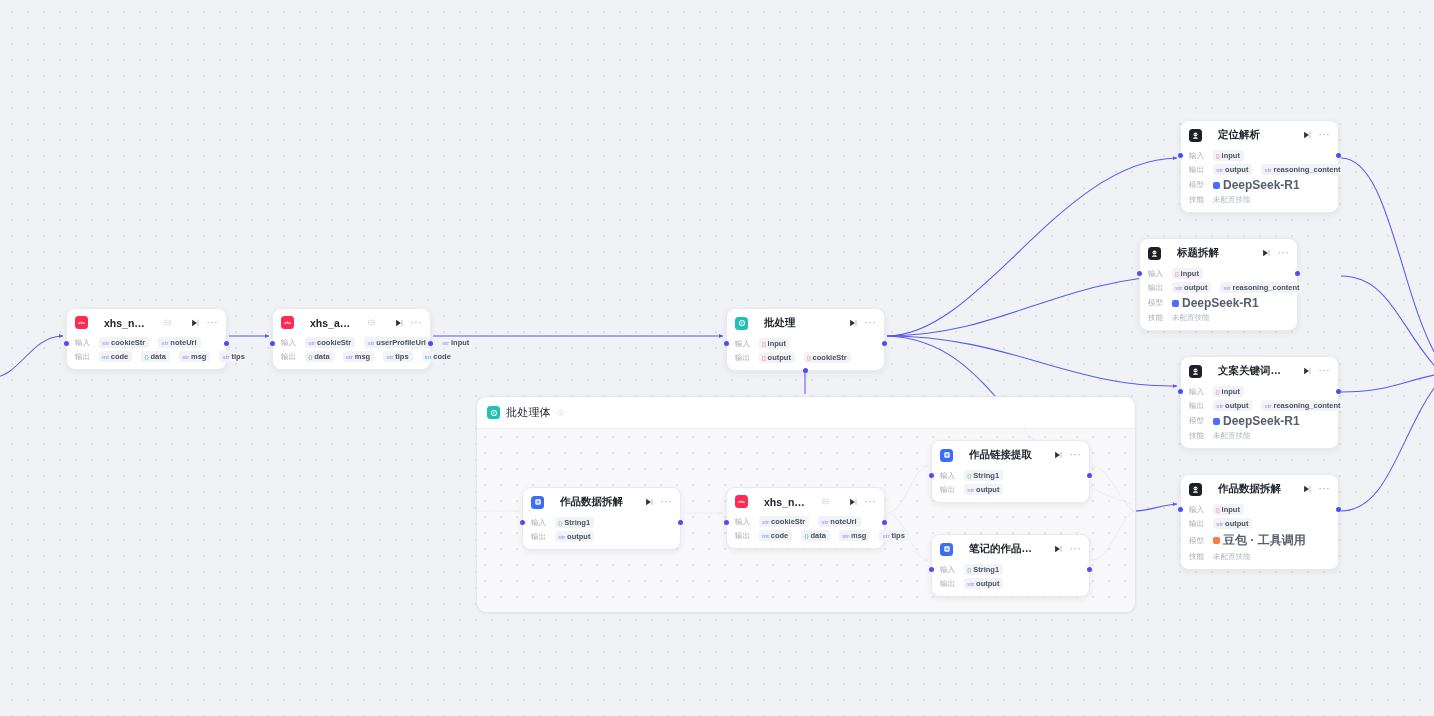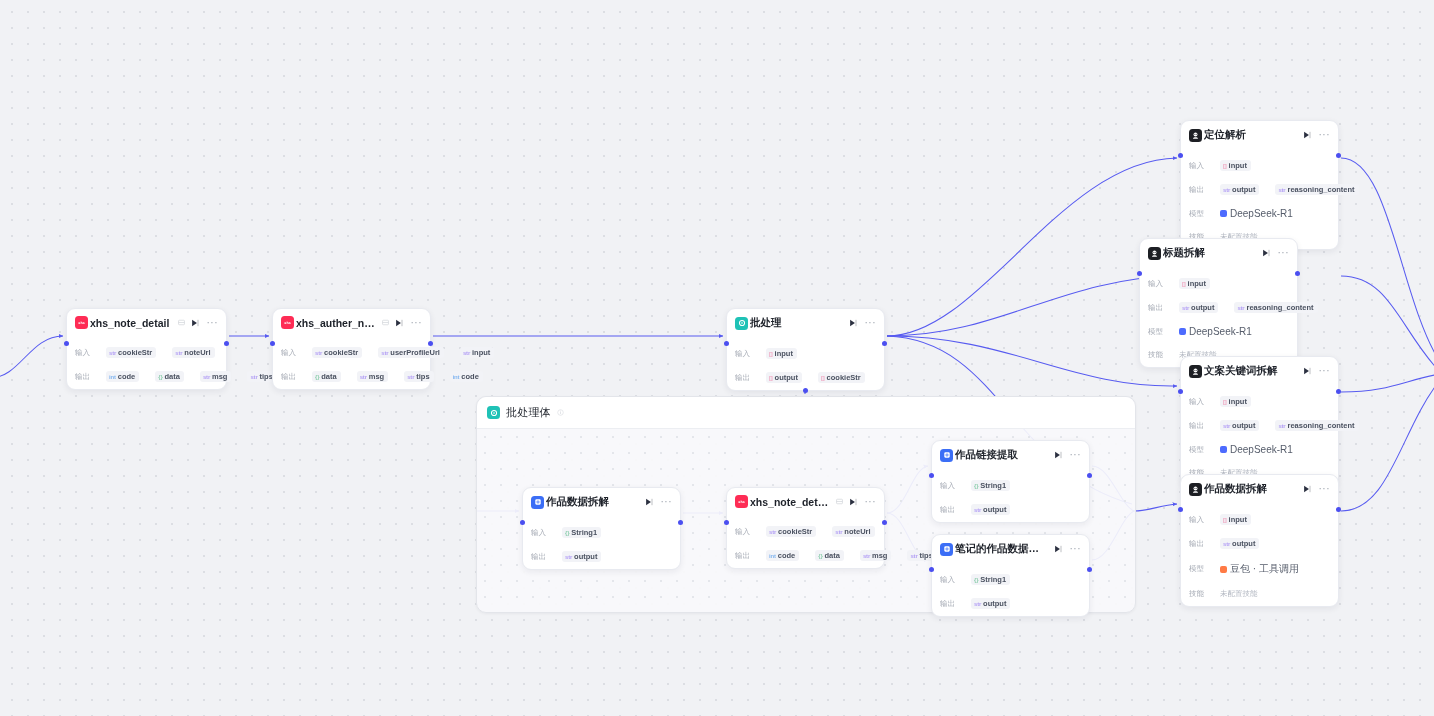--- a/index.html
+++ b/index.html
@@ -44,21 +44,21 @@
     background: #ffffff;
     border: 1px solid #e8eaf0;
     border-radius: 9px;
     box-shadow: 0 2px 6px rgba(25,30,60,0.07), 0 0 0 1px rgba(255,255,255,0.6) inset;
     box-sizing: border-box;
     padding: 0;
   }
   .node-head {
     display: flex; align-items: center;
     padding: 7px 8px 5px 8px;
-    gap: 2px;
+    gap: 16px;
   }
   .nicon {
     width: 13px; height: 13px; border-radius: 3.5px;
     flex: 0 0 auto;
     display: flex; align-items: center; justify-content: center;
     font-size: 6px; color: #fff; font-weight: 700;
     overflow: hidden;
   }
   .nicon.xhs { background: #fe2c55; }
   .nicon.batch { background: #1fc2b6; }
@@ -69,36 +69,36 @@
     font-size: 10.5px; font-weight: 700; color: #1d2129;
     white-space: nowrap; overflow: hidden; text-overflow: ellipsis;
     flex: 1 1 auto;
   }
   .nsub-icon { flex: 0 0 auto; opacity: .45; display: flex; align-items: center; }
   .head-actions { display: flex; align-items: center; gap: 7px; flex: 0 0 auto; margin-left: 4px; }
   .play-btn { width: 9px; height: 9px; display: flex; align-items: center; justify-content: center; cursor: pointer; }
   .more-btn { font-size: 10px; color: #9aa0ab; letter-spacing: .5px; line-height: 6px; cursor: pointer; }
 
   .node-body { padding: 0 8px 7px 8px; }
-  .prow { display: flex; align-items: center; gap: 16px; margin-top: 13px; flex-wrap: nowrap; }
+  .prow { display: flex; align-items: center; gap: 9px; margin-top: 3px; flex-wrap: nowrap; }
   .plabel { font-size: 7.5px; color: #a6abb5; flex: 0 0 auto; width: 15px; letter-spacing: 0; }
   .chip {
     display: inline-flex; align-items: center; gap: 2px;
     background: #f2f3f7; border-radius: 3px;
     padding: 1px 4px 1px 3px;
     font-size: 7.5px; color: #4a5160; font-weight: 700;
     white-space: nowrap;
   }
   .ty { font-size: 6px; color: #a78bfa; font-weight: 700; letter-spacing: -.2px; }
   .ty.s { color: #b4a0f5; }
   .ty.i { color: #87b8f0; }
   .ty.o { color: #f0a6c0; }
   .ty.a { color: #8fcfae; }
   .plain { font-size: 7.5px; color: #b3b8c2; }
-  .model-chip { display: inline-flex; align-items: center; gap: 3px; font-size: 10px; color: #565d6b; font-weight: 400; text-align: center; }
+  .model-chip { display: inline-flex; align-items: center; gap: 3px; font-size: 12px; color: #565d6b; font-weight: 700; text-align: center; }
   .mdot { width: 7px; height: 7px; border-radius: 2px; display: inline-block; flex: 0 0 auto; }
   .mdot.ds { background: #4d6bfe; }
   .mdot.db { background: #ff7a45; }
 
   
   .port {
     position: absolute;
     width: 5px; height: 5px; border-radius: 50%;
     background: #4b4ff0;
     top: 50%;

